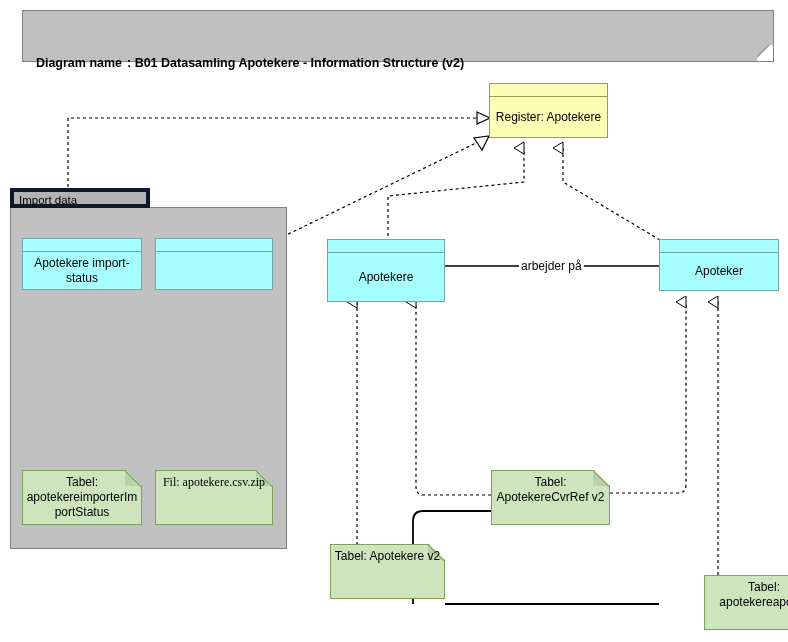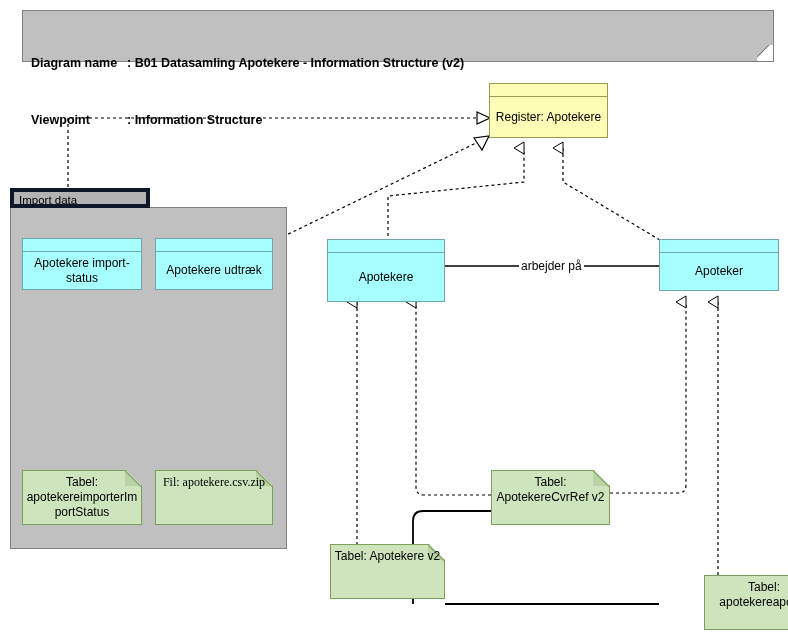--- a/index.html
+++ b/index.html
@@ -49,20 +49,21 @@
     transform: rotate(-45deg);
   }
   .title-lines {
     position: absolute;
     left: 8px; top: 5px;
     font-size: 12.5px;
     font-weight: bold;
     color: #000000;
     line-height: 19px;
     white-space: pre;
+    text-align: center;
   }
   .title-row { display: block; }
   .title-label {
     display: inline-block;
     width: 96px;
   }
 
   
   .package {
     position: absolute;
@@ -250,40 +251,38 @@
     <path d="M445,266 L659,266" fill="none" stroke="#000000" stroke-width="1.6"></path>
 
     <path d="M491,511 L423,511 Q413,511 413,521 L413,604" fill="none" stroke="#000000" stroke-width="1.8"></path>
 
     <path d="M445,604 L659,604" fill="none" stroke="#000000" stroke-width="1.8"></path>
   </svg>
 
   <div class="title-note">
     <div class="title-lines">
       <span class="title-row"><span class="title-label">Diagram name</span><span>: </span><span>B01 Datasamling Apotekere - Information Structure (v2)</span></span>
-      <span class="title-row"><span class="title-label">Viewpoint</span><span>: </span><span>Information Structure</span></span>
     </div>
     <div class="foldwrap"></div>
   </div>
 
   <div class="package">
     <div class="body"></div>
     <div class="tab">
       <span class="tab-label">Import data</span>
     </div>
   </div>
 
   <div class="dobj" style="left:22px; top:238px; width:120px; height:52px;">
     <div class="band"></div>
     <div class="dobj-label">Apotekere import-status</div>
   </div>
 
   <div class="dobj" style="left:155px; top:238px; width:118px; height:52px;">
     <div class="band"></div>
-    <div class="dobj-label">Apotekere udtræk</div>
   </div>
 
   <div class="dobj" style="left:327px; top:239px; width:118px; height:63px;">
     <div class="band"></div>
     <div class="dobj-label">Apotekere</div>
   </div>
 
   <div class="dobj" style="left:659px; top:239px; width:120px; height:52px;">
     <div class="band"></div>
     <div class="dobj-label">Apoteker</div>

